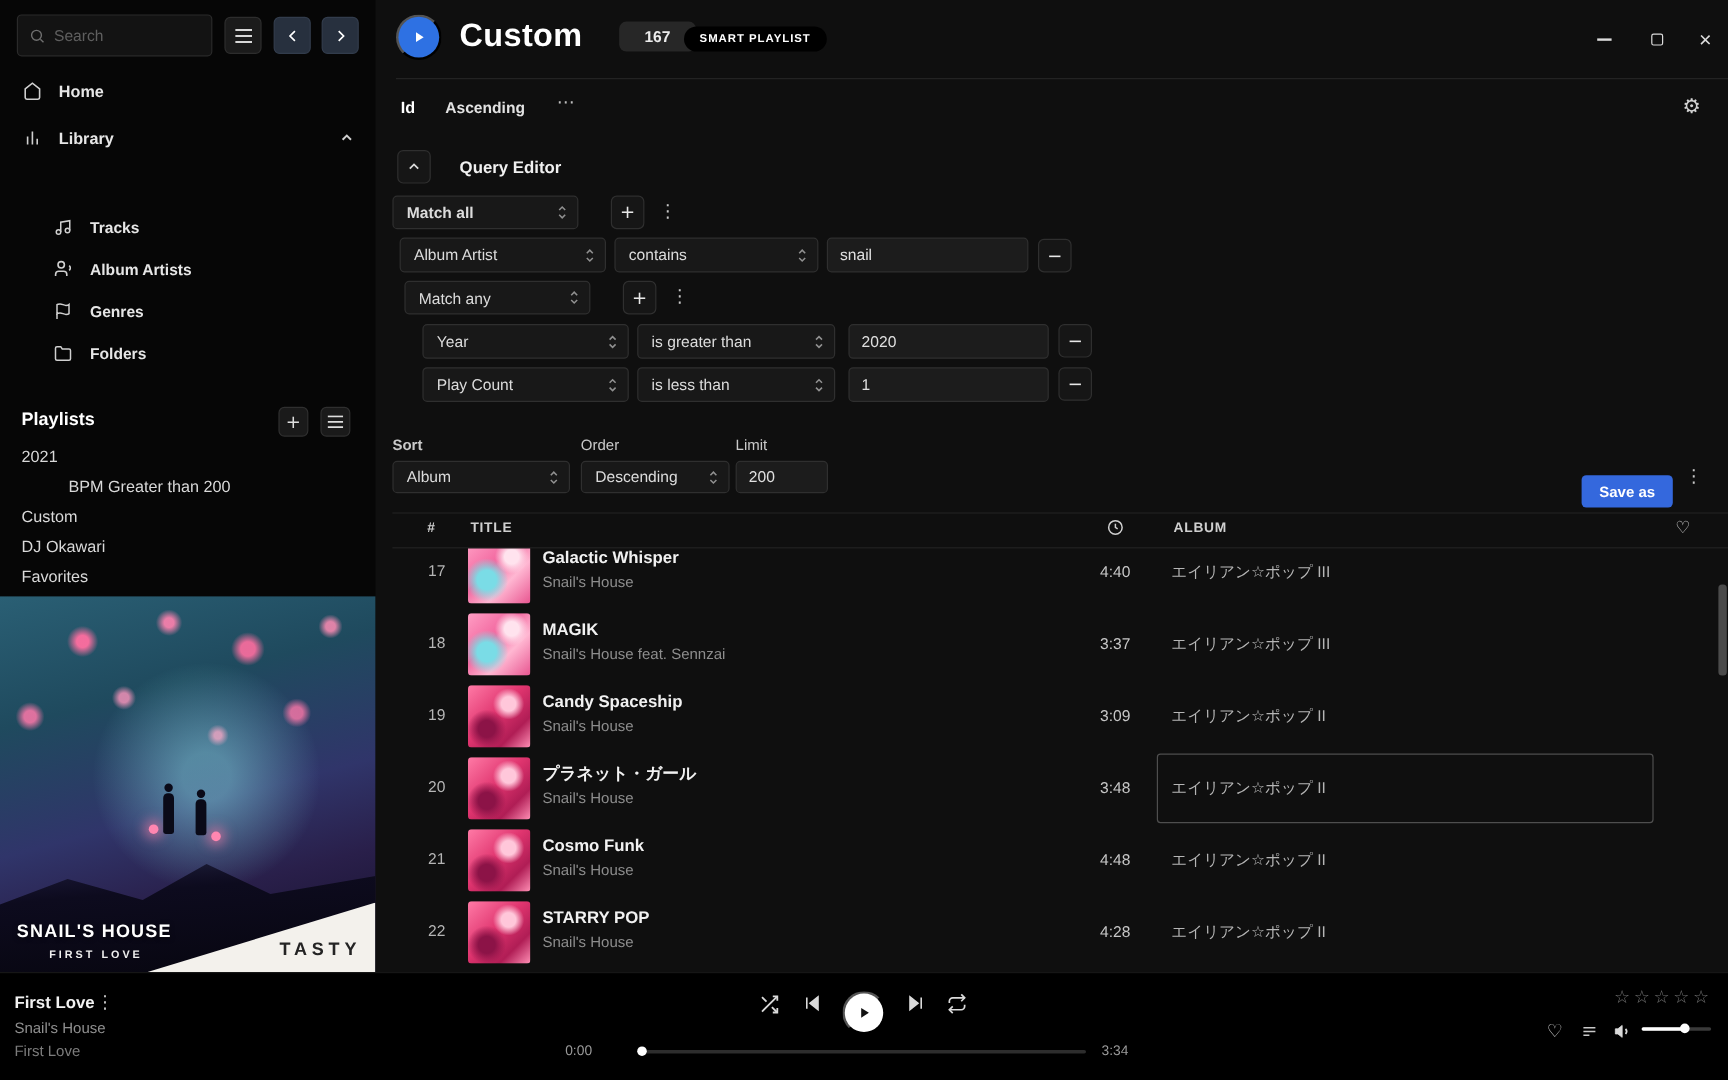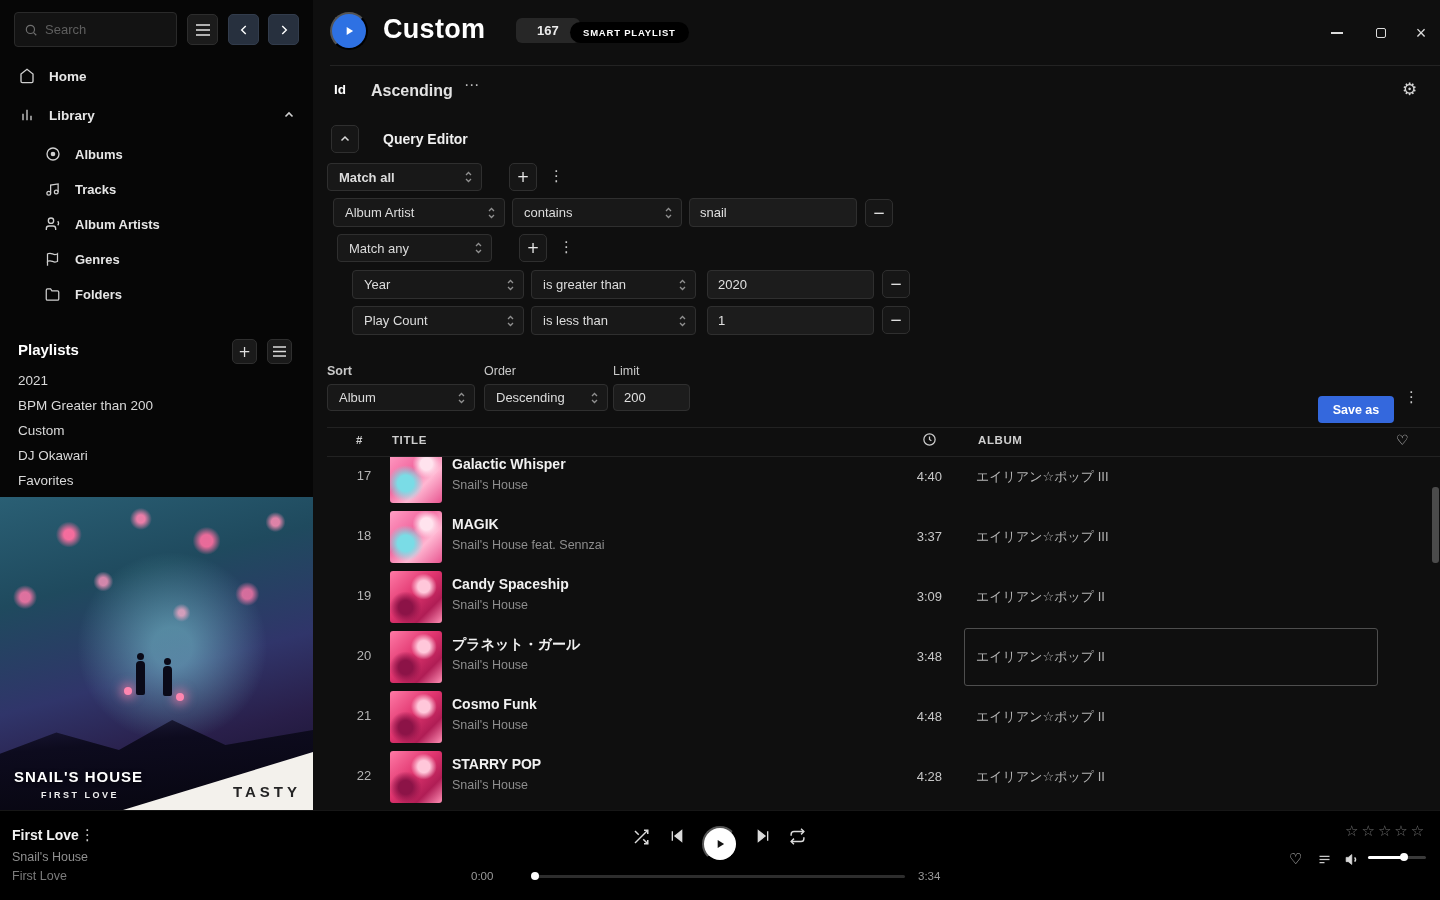--- a/index.html
+++ b/index.html
@@ -46,21 +46,21 @@
   
   .main{position:absolute;left:313px;top:0;width:1127px;height:810px;background:#0f0f0f;}
   .playbtn-hd{position:absolute;left:17px;top:12px;width:38px;height:38px;border-radius:50%;background:#2e71e3;display:flex;align-items:center;justify-content:center;cursor:pointer;}
   .pg-title{position:absolute;left:70px;top:14px;font-size:27px;font-weight:800;color:#fff;letter-spacing:.3px;}
   .count-badge{position:absolute;left:203px;top:18px;background:#272727;border-radius:6px;padding:5px 21px;font-size:13px;font-weight:700;color:#ececec;}
   .smart-pill{position:absolute;left:257px;top:22px;background:#000;border-radius:11px;padding:5px 13px;font-size:9.5px;font-weight:800;letter-spacing:.8px;color:#fff;}
   .hd-divider{position:absolute;left:17px;top:65px;right:0;border-top:1px solid #232323;}
   .winctl{position:absolute;top:22px;width:22px;height:22px;display:flex;align-items:center;justify-content:center;color:#dcdcdc;cursor:pointer;}
 
   .sb-field{position:absolute;left:21px;top:82px;font-size:13.5px;font-weight:700;color:#fff;cursor:pointer;}
-  .sb-dir{position:absolute;left:58px;top:82px;font-size:16px;font-weight:600;color:#e2e2e2;cursor:pointer;}
+  .sb-dir{position:absolute;left:58px;top:82px;font-size:13px;font-weight:600;color:#e2e2e2;cursor:pointer;}
   .sb-more{position:absolute;left:151px;top:76px;font-size:15px;color:#bdbdbd;cursor:pointer;letter-spacing:1px;}
   .gear{position:absolute;left:1089px;top:79px;font-size:17px;color:#d3d3d3;cursor:pointer;}
 
   .ibtn{position:absolute;width:28px;height:28px;background:#161616;border:1px solid #2f2f2f;border-radius:5px;color:#e8e8e8;display:flex;align-items:center;justify-content:center;font-size:15px;cursor:pointer;}
   .kebab{position:absolute;color:#c8c8c8;font-size:15px;cursor:pointer;background:none;border:none;line-height:1;}
   .qe-label{position:absolute;left:70px;top:131px;font-size:14px;font-weight:700;color:#f0f0f0;}
   .sel{position:absolute;height:28px;background:#181818;border:1px solid #2f2f2f;border-radius:4px;display:flex;align-items:center;padding:0 8px 0 11px;color:#dcdcdc;font-size:13px;cursor:pointer;}
   .sel .ud{margin-left:auto;flex:0 0 auto;}
   .qin{position:absolute;height:29px;background:#1c1c1c;border:1px solid #2f2f2f;border-radius:4px;color:#e0e0e0;font-size:13px;padding:0 10px;outline:none;}
   .flabel{position:absolute;font-size:12.5px;color:#c9c9c9;}
@@ -159,29 +159,20 @@
         </svg>
       </span>
     <span>Library</span>
     <span style="position:absolute;right:18px;display:flex;">
         <svg width="12" height="12" viewBox="0 0 12 12" fill="none" stroke="#cfcfcf" stroke-width="1.6">
           <polyline points="2.5 7.5 6 4 9.5 7.5"></polyline>
         </svg>
       </span>
   </div>
 
-  <div class="srow sub" style="top:139px;padding-left:44px;">
-    <span class="ic">
-        <svg width="16" height="16" viewBox="0 0 24 24" fill="none" stroke="currentColor" stroke-width="2">
-          <circle cx="12" cy="12" r="9"></circle>
-          <circle cx="12" cy="12" r="2.5" fill="currentColor"></circle>
-        </svg>
-      </span>
-    <span>Albums</span>
-  </div>
   <div class="srow sub" style="top:174px;padding-left:44px;">
     <span class="ic">
         <svg width="15" height="15" viewBox="0 0 24 24" fill="none" stroke="currentColor" stroke-width="2">
           <path d="M9 18V5l12-2v13"></path>
           <circle cx="6" cy="18" r="3"></circle>
           <circle cx="18" cy="16" r="3"></circle>
         </svg>
       </span>
     <span>Tracks</span>
   </div>
@@ -221,21 +212,21 @@
     <span style="display:flex;">
         <svg width="13" height="11" viewBox="0 0 13 11" stroke="#ddd" stroke-width="1.5">
           <line x1="0" y1="1" x2="13" y2="1"></line>
           <line x1="0" y1="5.5" x2="13" y2="5.5"></line>
           <line x1="0" y1="10" x2="13" y2="10"></line>
         </svg>
       </span>
   </button>
 
   <div class="pl-item" style="top:373px;">2021</div>
-  <div class="pl-item" style="top:398px;">BPM Greater than 200</div>
+  <div class="pl-item" style="top:398px;margin-left:39px;">BPM Greater than 200</div>
   <div class="pl-item" style="top:423px;">Custom</div>
   <div class="pl-item" style="top:448px;">DJ Okawari</div>
   <div class="pl-item" style="top:473px;">Favorites</div>
 
   <div class="art">
     <div class="lant" style="left:124px;top:190px;"></div>
     <div class="lant" style="left:176px;top:196px;"></div>
     <div class="fig" style="left:136px;top:164px;"></div>
     <div class="fig" style="left:163px;top:169px;height:30px;"></div>
     <div class="art-artist">SNAIL'S HOUSE</div>

